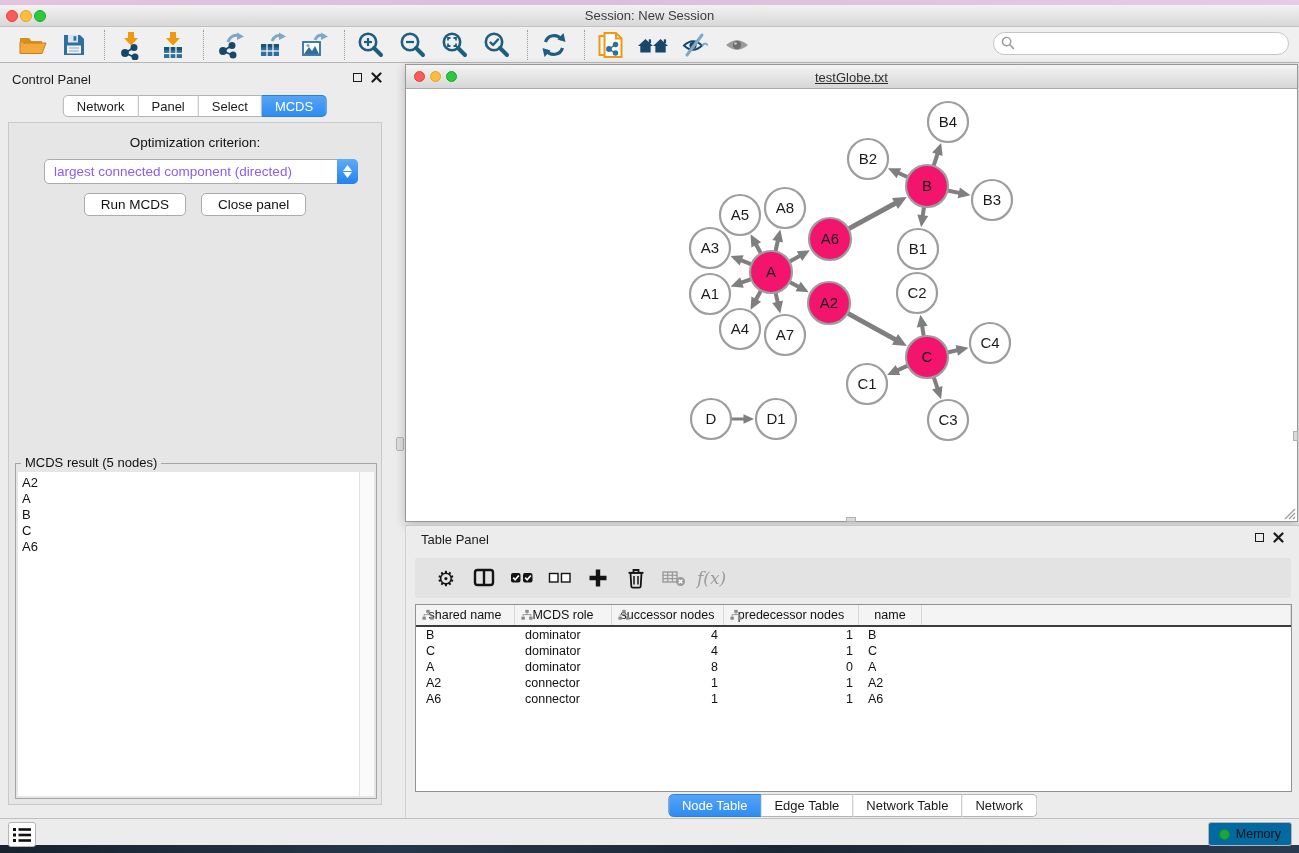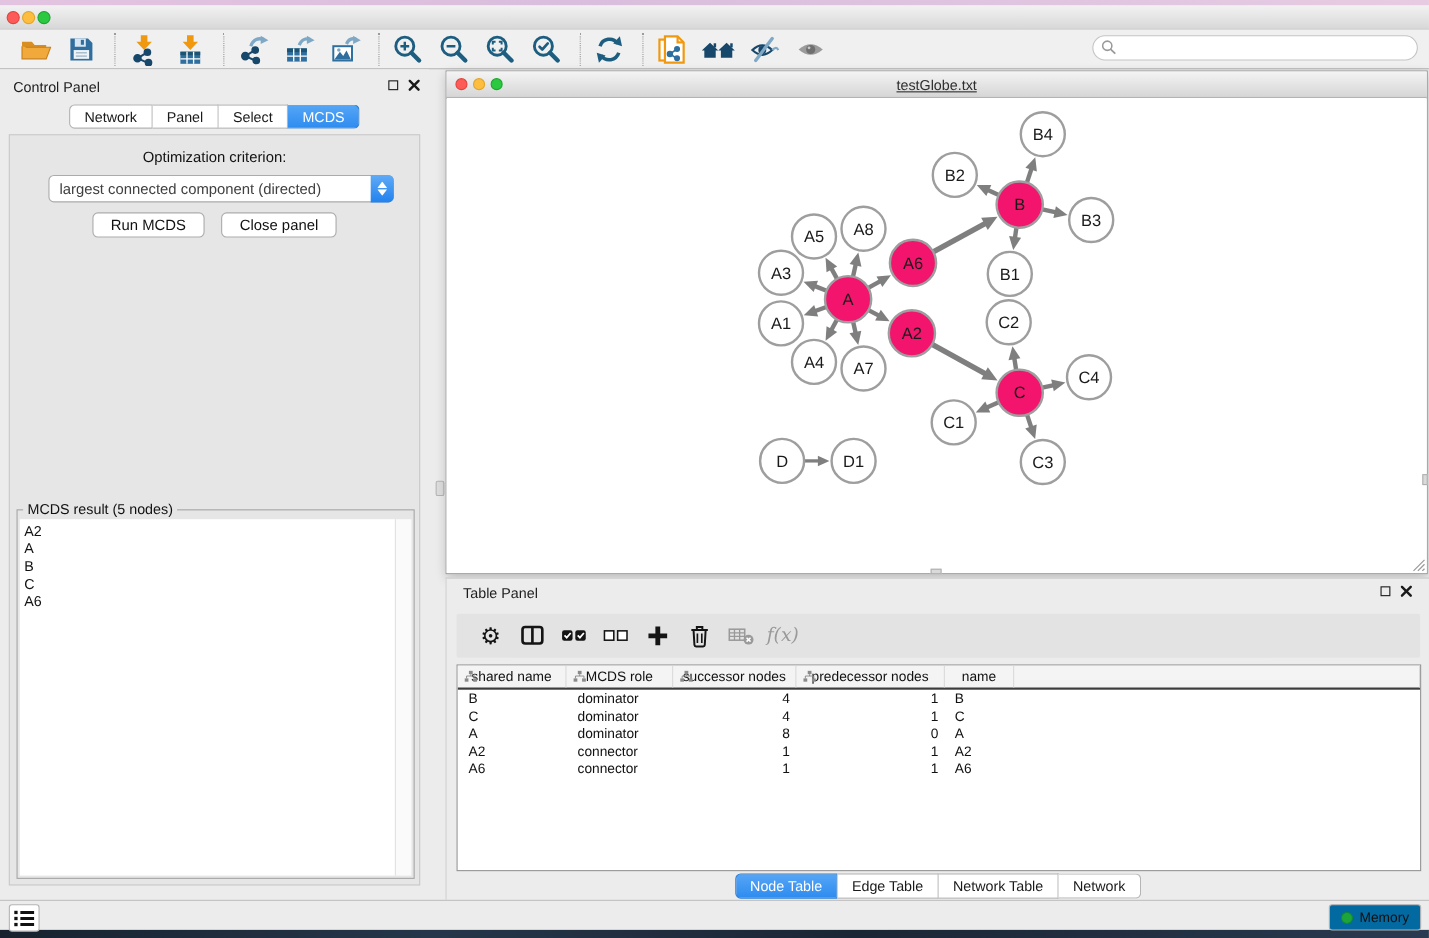--- a/index.html
+++ b/index.html
@@ -43,21 +43,21 @@
   .seg button{height:22px;border:1px solid #b3b3b3;border-left-width:0;background:#fff;
     font-size:13px;color:#1a1a1a;padding:0 13px;font-family:"Liberation Sans",sans-serif;cursor:default;}
   .seg button:first-child{border-left-width:1px;border-radius:5px 0 0 5px;}
   .seg button:last-child{border-radius:0 5px 5px 0;}
   .seg button.active{background:linear-gradient(#55a5f6,#2e8cf0);color:#fff;border-color:#2d7fd6;}
   .cp-inner{position:absolute;left:8px;top:59px;width:374px;height:683px;
     background:#e6e6e6;border:1px solid #c9c9c9;}
   .opt-label{position:absolute;left:0;right:0;top:12px;text-align:center;font-size:13.5px;color:#111;}
   .dropdown{position:absolute;left:35px;top:36px;width:314px;height:25px;background:#fff;
     border:1px solid #ababab;border-radius:5px;display:flex;align-items:center;}
-  .dropdown .dd-text{flex:1;font-size:13.5px;color:#404040;padding-left:9px;white-space:nowrap;overflow:hidden;}
+  .dropdown .dd-text{flex:1;font-size:13.5px;color:#8b5cf6;padding-left:9px;white-space:nowrap;overflow:hidden;}
   .dropdown .dd-stepper{width:21px;height:25px;margin-right:-1px;border-radius:0 5px 5px 0;
     background:linear-gradient(#5fabf7,#2282ee);display:flex;flex-direction:column;
     align-items:center;justify-content:center;gap:1px;}
   .dd-stepper svg{display:block;}
   .cp-buttons{position:absolute;left:0;right:0;top:70px;display:flex;justify-content:center;gap:15px;}
   .cp-buttons button{height:23px;padding:0 16px;background:#fff;border:1px solid #ababab;
     border-radius:5px;font-size:13.5px;color:#111;font-family:"Liberation Sans",sans-serif;}
   .groupbox{position:absolute;left:6px;top:340px;width:362px;height:336px;border:1px solid #a5a5a5;}
   .groupbox .legend{position:absolute;top:-9px;left:5px;background:#e6e6e6;padding:0 4px;
     font-size:13px;color:#111;}
@@ -117,20 +117,21 @@
 
 <div class="desktop-top"></div>
 <div class="desktop-bottom"></div>
 
 <div id="app">
 
   <div class="titlebar">
     <span class="tl red" style="left:6px"></span>
     <span class="tl yellow" style="left:20px"></span>
     <span class="tl green" style="left:34px"></span>
+    <div class="title">Session: New Session</div>
   </div>
 
   <div class="toolbar">
     <span class="tb-icon">
       <svg width="30" height="30" viewBox="0 0 30 30">
           <path d="M3 8 L12 8 L14.5 11 L25 11 L25 14 L3 14 Z" fill="#d98e23"></path>
           <path d="M6.5 13 L29 13 L25 23.5 L3 23.5 L3 12" fill="#f2a93b" stroke="#c77f1a" stroke-width="1"></path>
         </svg>
     </span>
     <span class="tb-icon">

